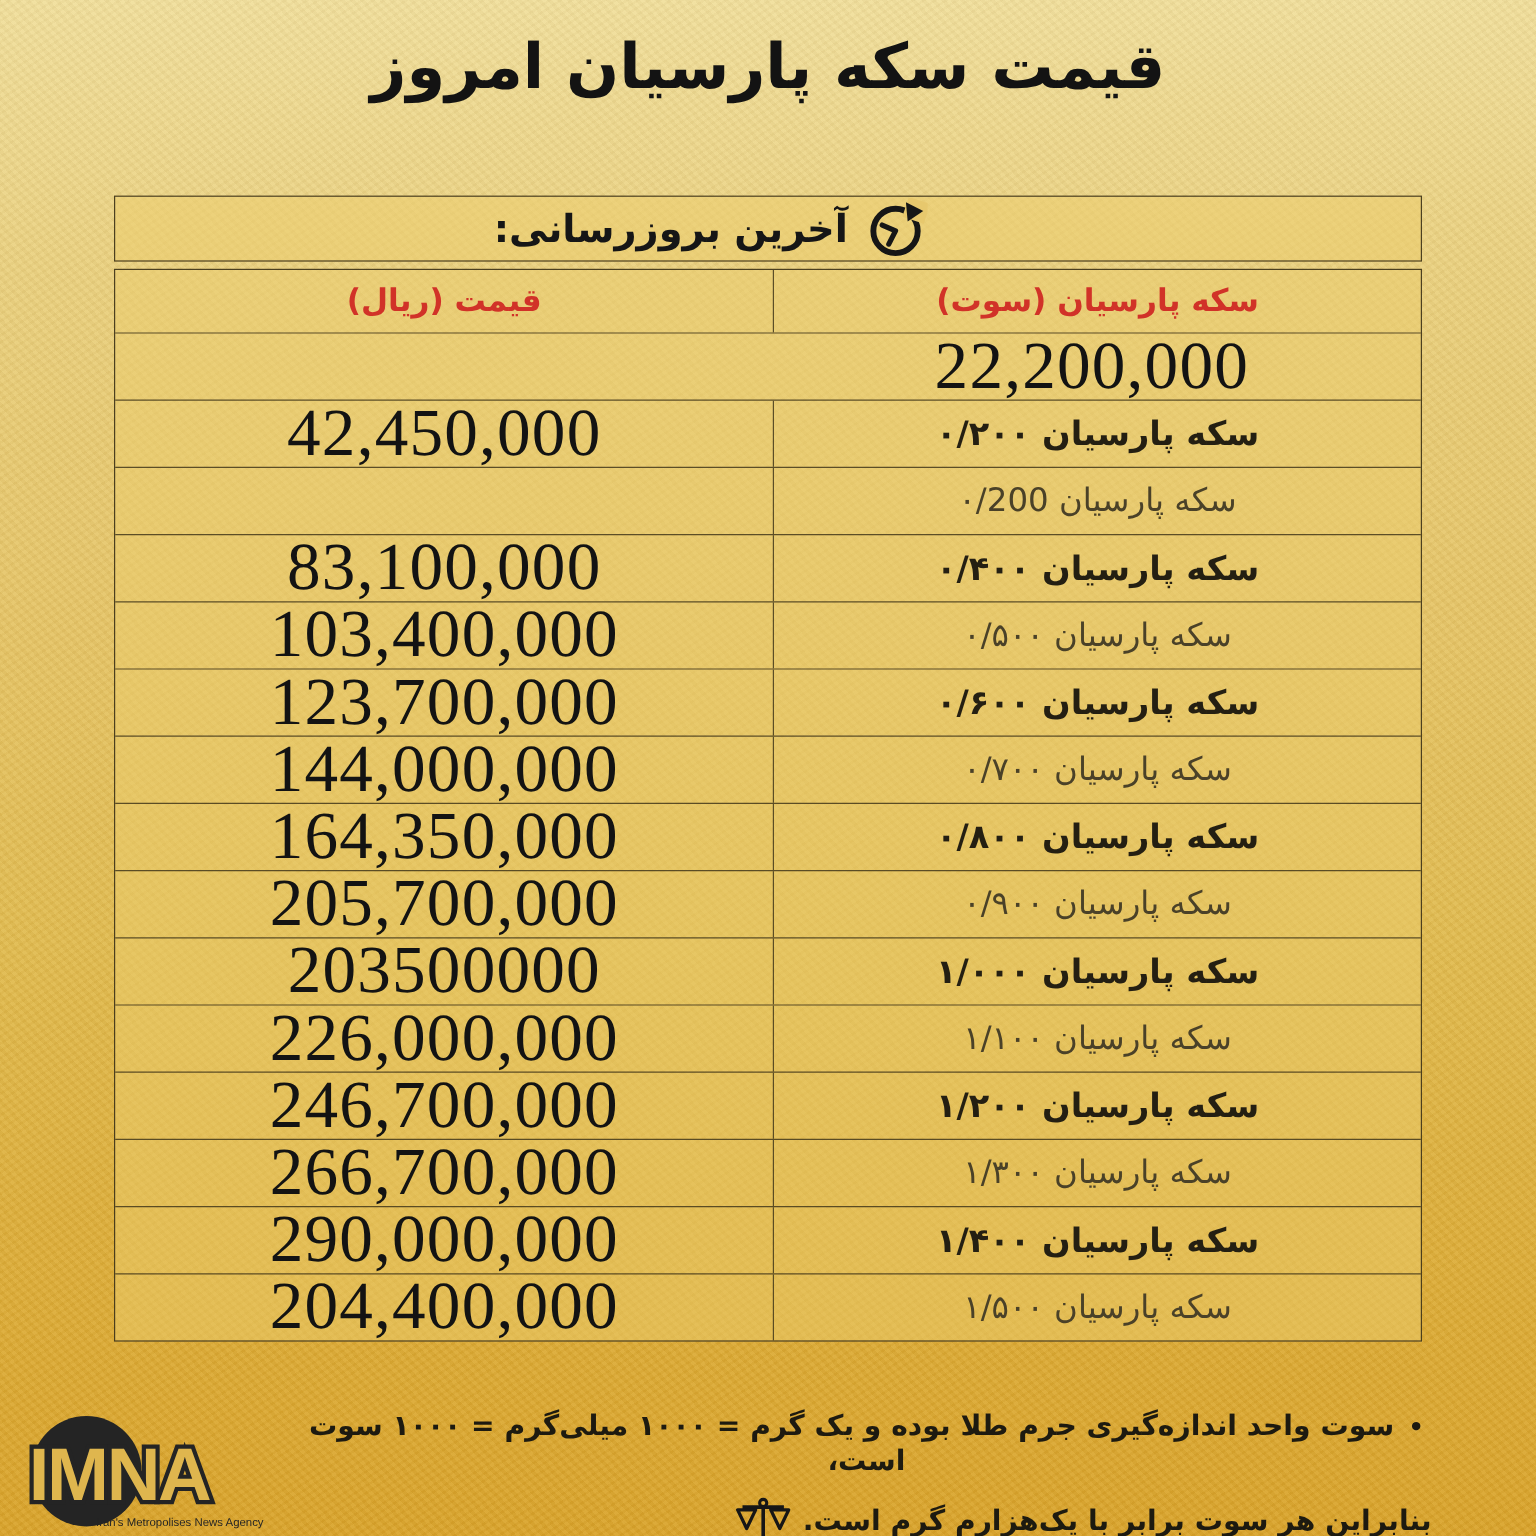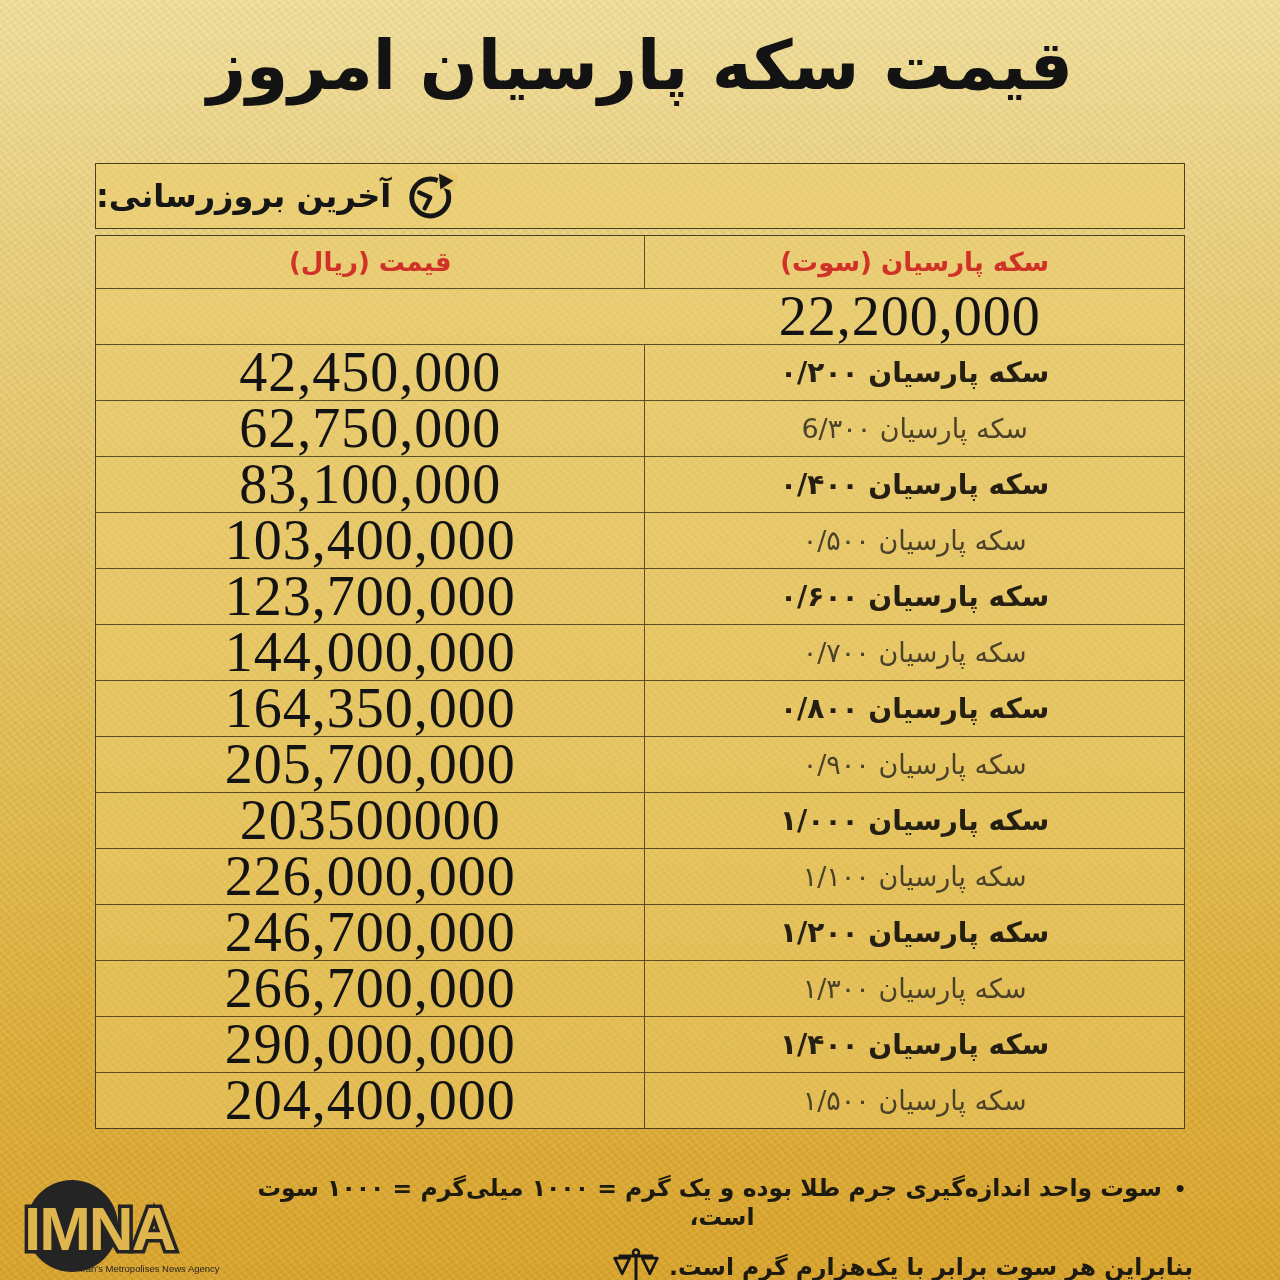--- a/index.html
+++ b/index.html
@@ -9,31 +9,31 @@
     overflow:hidden;
     font-family:"DejaVu Sans",sans-serif;
     background-image:
       repeating-linear-gradient(47deg, rgba(120,80,0,0.035) 0 3px, rgba(255,242,190,0.05) 3px 6px),
       repeating-linear-gradient(-33deg, rgba(110,70,0,0.03) 0 2px, rgba(255,244,200,0.045) 2px 5px),
       linear-gradient(180deg,#f0df9e 0%,#e9d080 18%,#e5c468 40%,#e0ba4f 62%,#dcad3a 80%,#d8a22a 100%);
   }
   .title{
     position:absolute;left:0;top:26px;width:1280px;
     text-align:center;
-    font-size:68px;font-weight:bold;color:#131313;
+    font-size:52px;font-weight:bold;color:#131313;
     letter-spacing:0px;
     direction:rtl;
   }
   
   .table-wrap{position:absolute;left:95px;top:163px;width:1090px;direction:rtl;}
   .update-row{
-    box-sizing:border-box;height:66px;width:100%;
+    box-sizing:border-box;height:55px;width:100%;
     border:1.8px solid rgba(58,48,22,0.9);
     background:rgba(236,205,110,0.55);
-    display:flex;align-items:center;justify-content:flex-end;
+    display:flex;align-items:center;justify-content:center;
     padding-right:96px;gap:14px;
   }
   .update-row .label{font-size:32px;font-weight:bold;color:#161616;}
   .grid{
     box-sizing:border-box;width:100%;margin-top:6px;
     border:1.8px solid rgba(58,48,22,0.9);
     background:rgba(236,205,110,0.5);
   }
   .row{display:flex;direction:rtl;border-bottom:1.5px solid rgba(66,55,26,0.85);}
   .row:last-child{border-bottom:none;}
@@ -98,24 +98,21 @@
       <div class="row data-row">
         <div class="cell cell-coin">
             <span class="coin-name">سکه پارسیان ۰/۲۰۰</span>
           </div>
         <div class="cell cell-price">
             <span class="price">42,450,000</span>
           </div>
       </div>
       <div class="row data-row">
         <div class="cell cell-coin">
-            <span class="coin-name">سکه پارسیان 6/۳۰۰</span>
-          </div>
-        <div class="cell cell-price">
-            <span class="price">62,750,000</span>
+            <span class="coin-name">سکه پارسیان ۰/200</span>
           </div>
       </div>
       <div class="row data-row">
         <div class="cell cell-coin">
             <span class="coin-name">سکه پارسیان ۰/۴۰۰</span>
           </div>
         <div class="cell cell-price">
             <span class="price">83,100,000</span>
           </div>
       </div>

